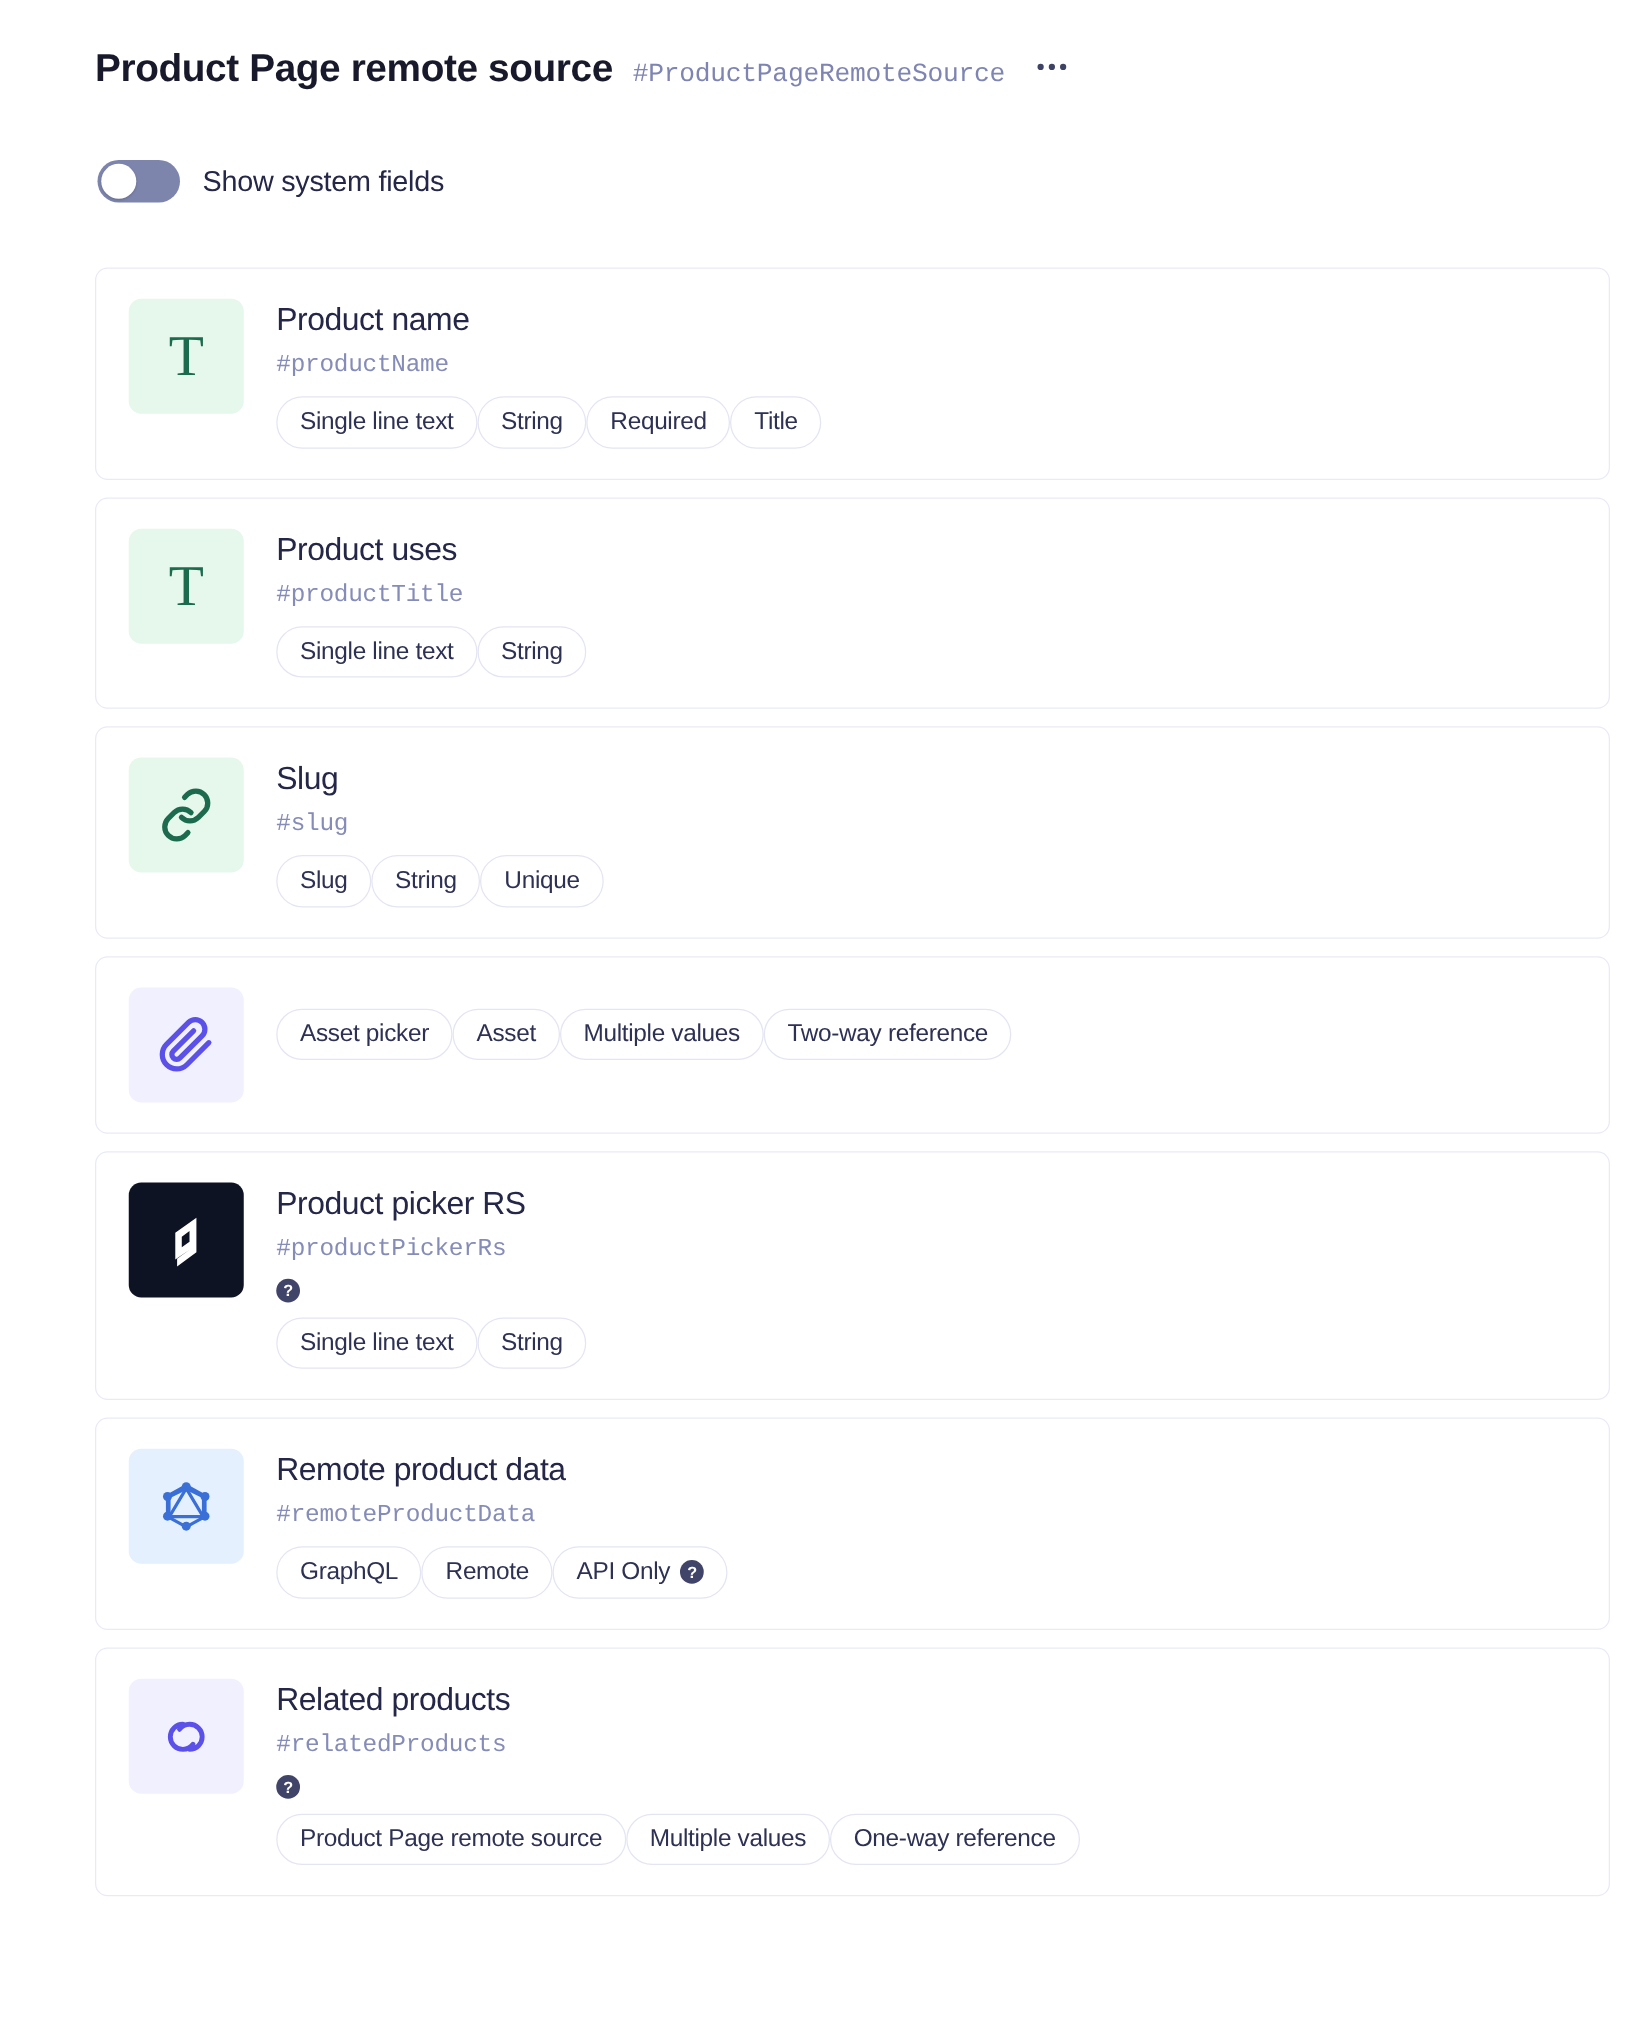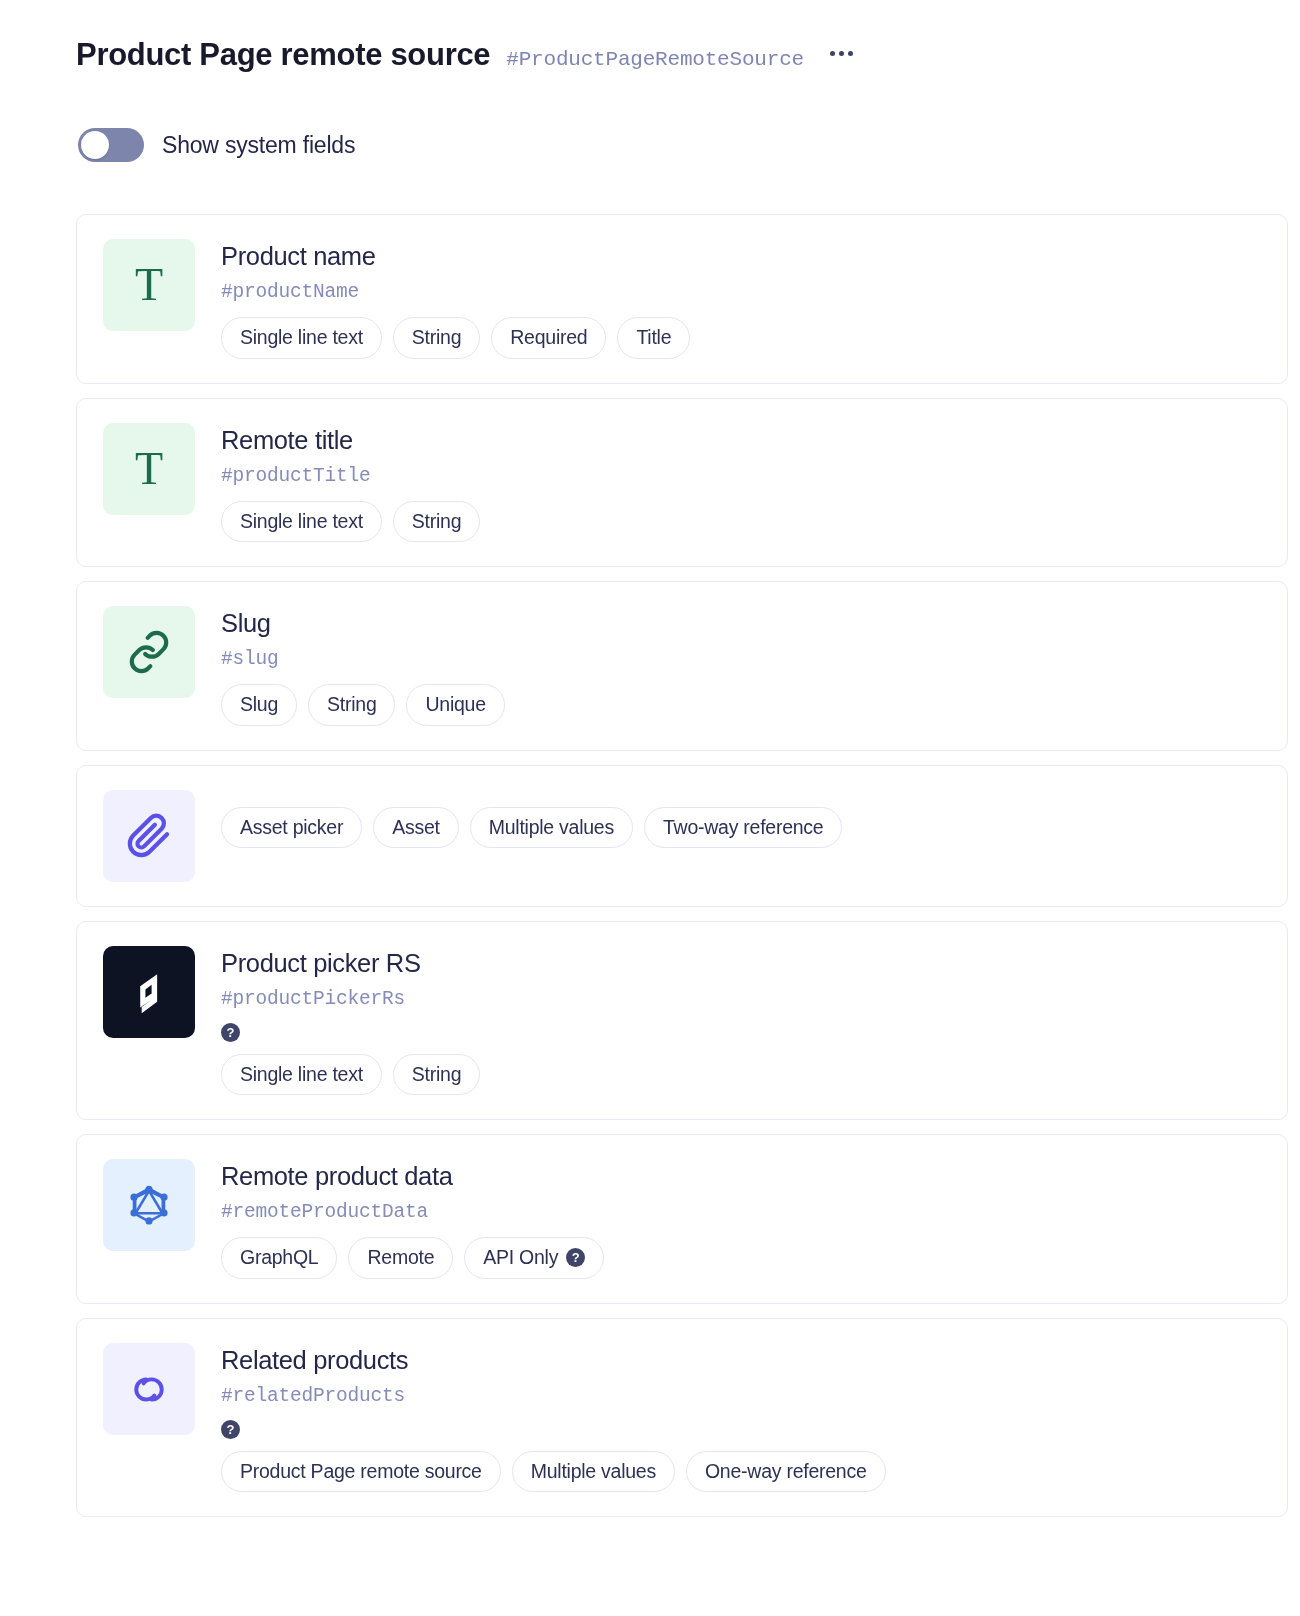--- a/index.html
+++ b/index.html
@@ -215,21 +215,20 @@
     position: relative;
     top: 2px;
     cursor: pointer;
     font-family: "Liberation Sans", sans-serif;
   }
 
   .chips {
     margin-top: 14px;
     display: flex;
     align-items: flex-start;
-    gap: 11px;
     flex-wrap: wrap;
   }
   .chip {
     border: 1.5px solid #e4e5f2;
     border-radius: 999px;
     padding: 9px 18px 10px 18px;
     font-size: 19.5px;
     color: #2d3154;
     letter-spacing: -0.25px;
     background: #fff;
@@ -302,21 +301,21 @@
             </span>
           </div>
         </div>
       </div>
       <div class="field-card">
         <div class="field-icon icon-green">
           <span class="glyph-T">T</span>
         </div>
         <div class="field-body">
           <div class="field-name-row">
-            <span class="field-name">Remote title</span>
+            <span class="field-name">Product uses</span>
             <span class="field-api-id">#productTitle</span>
           </div>
           <div class="chips">
             <span class="chip">
               <span>Single line text</span>
             </span>
             <span class="chip">
               <span>String</span>
             </span>
           </div>

